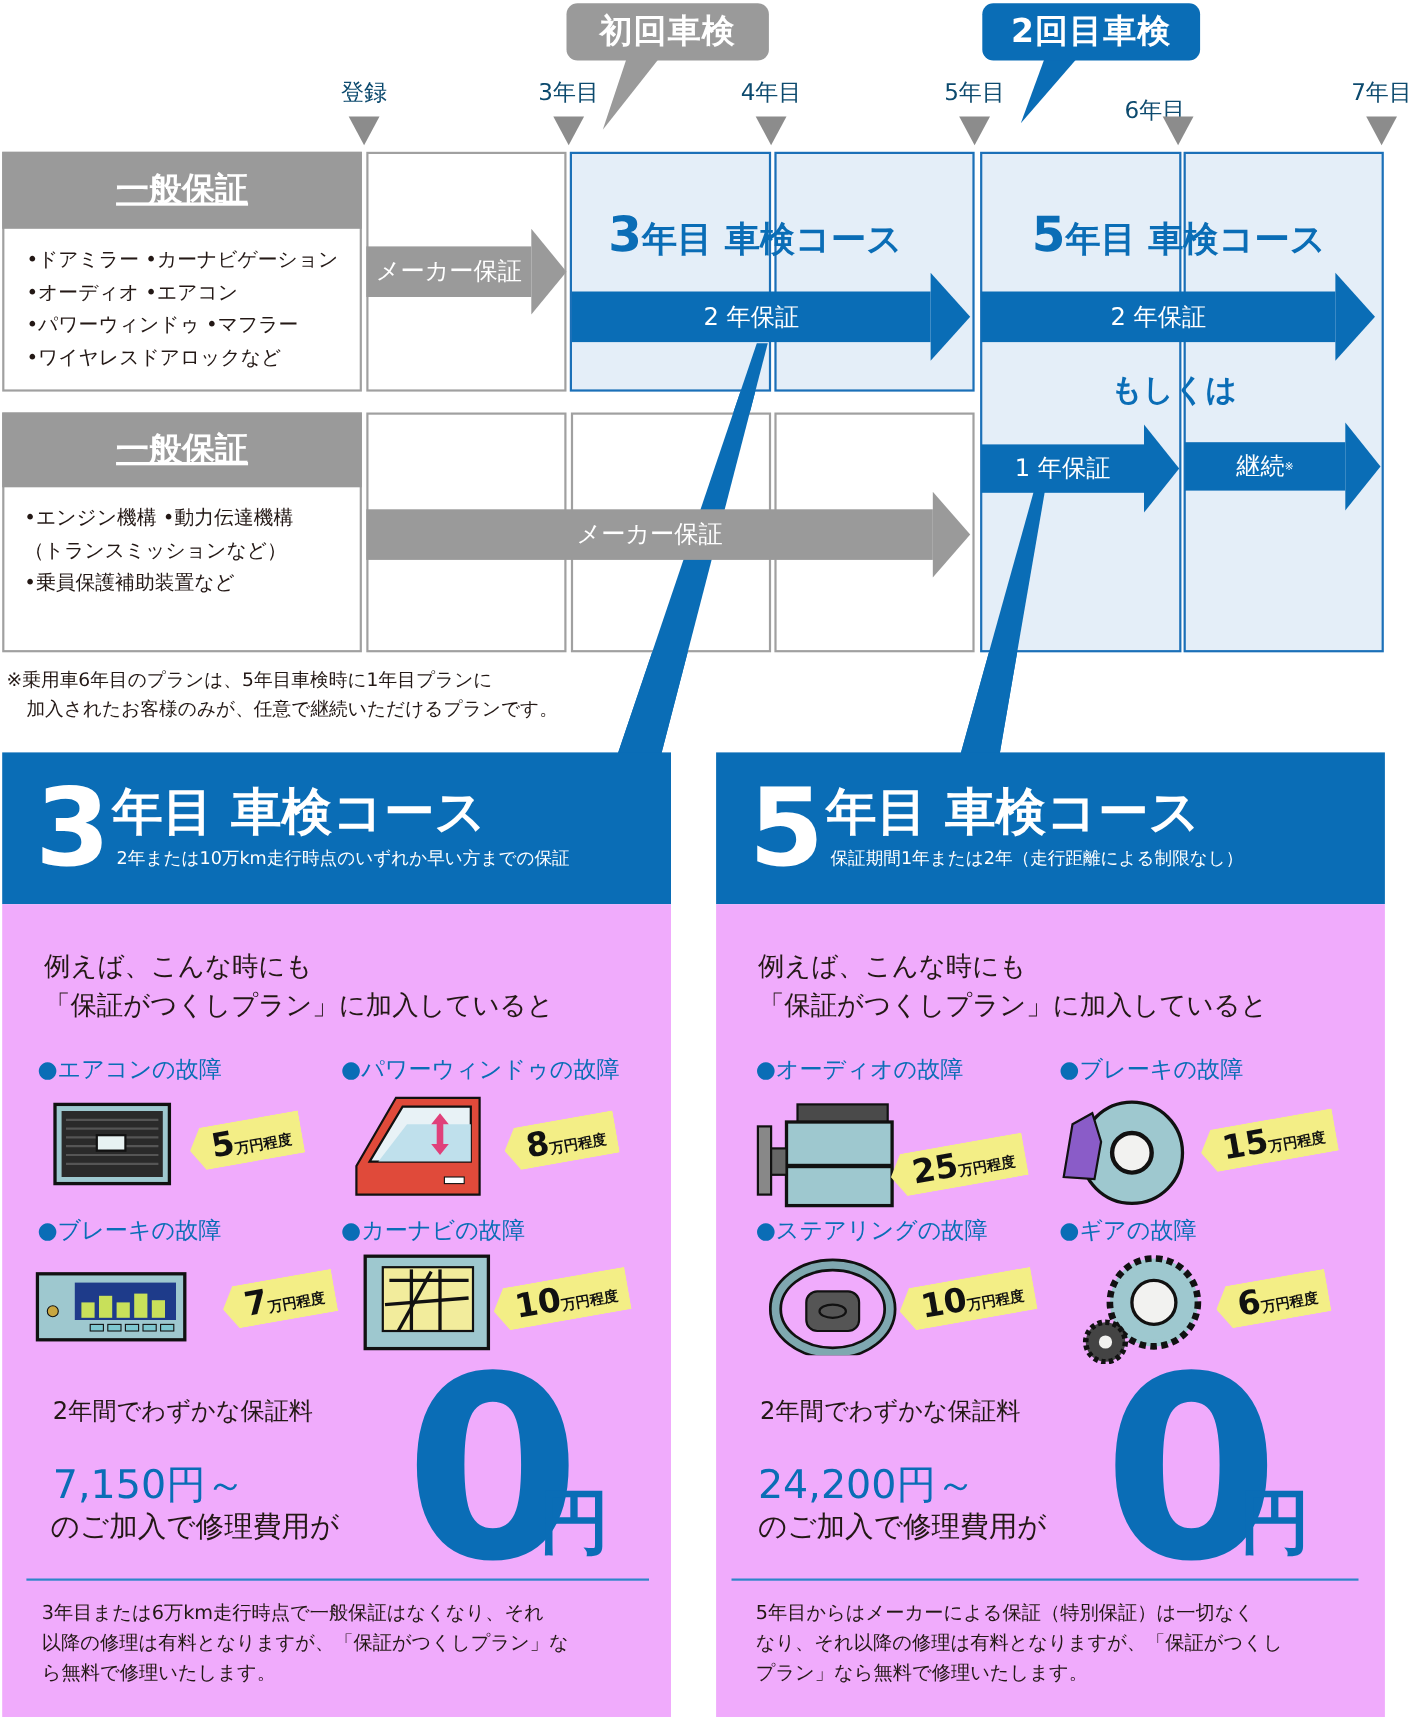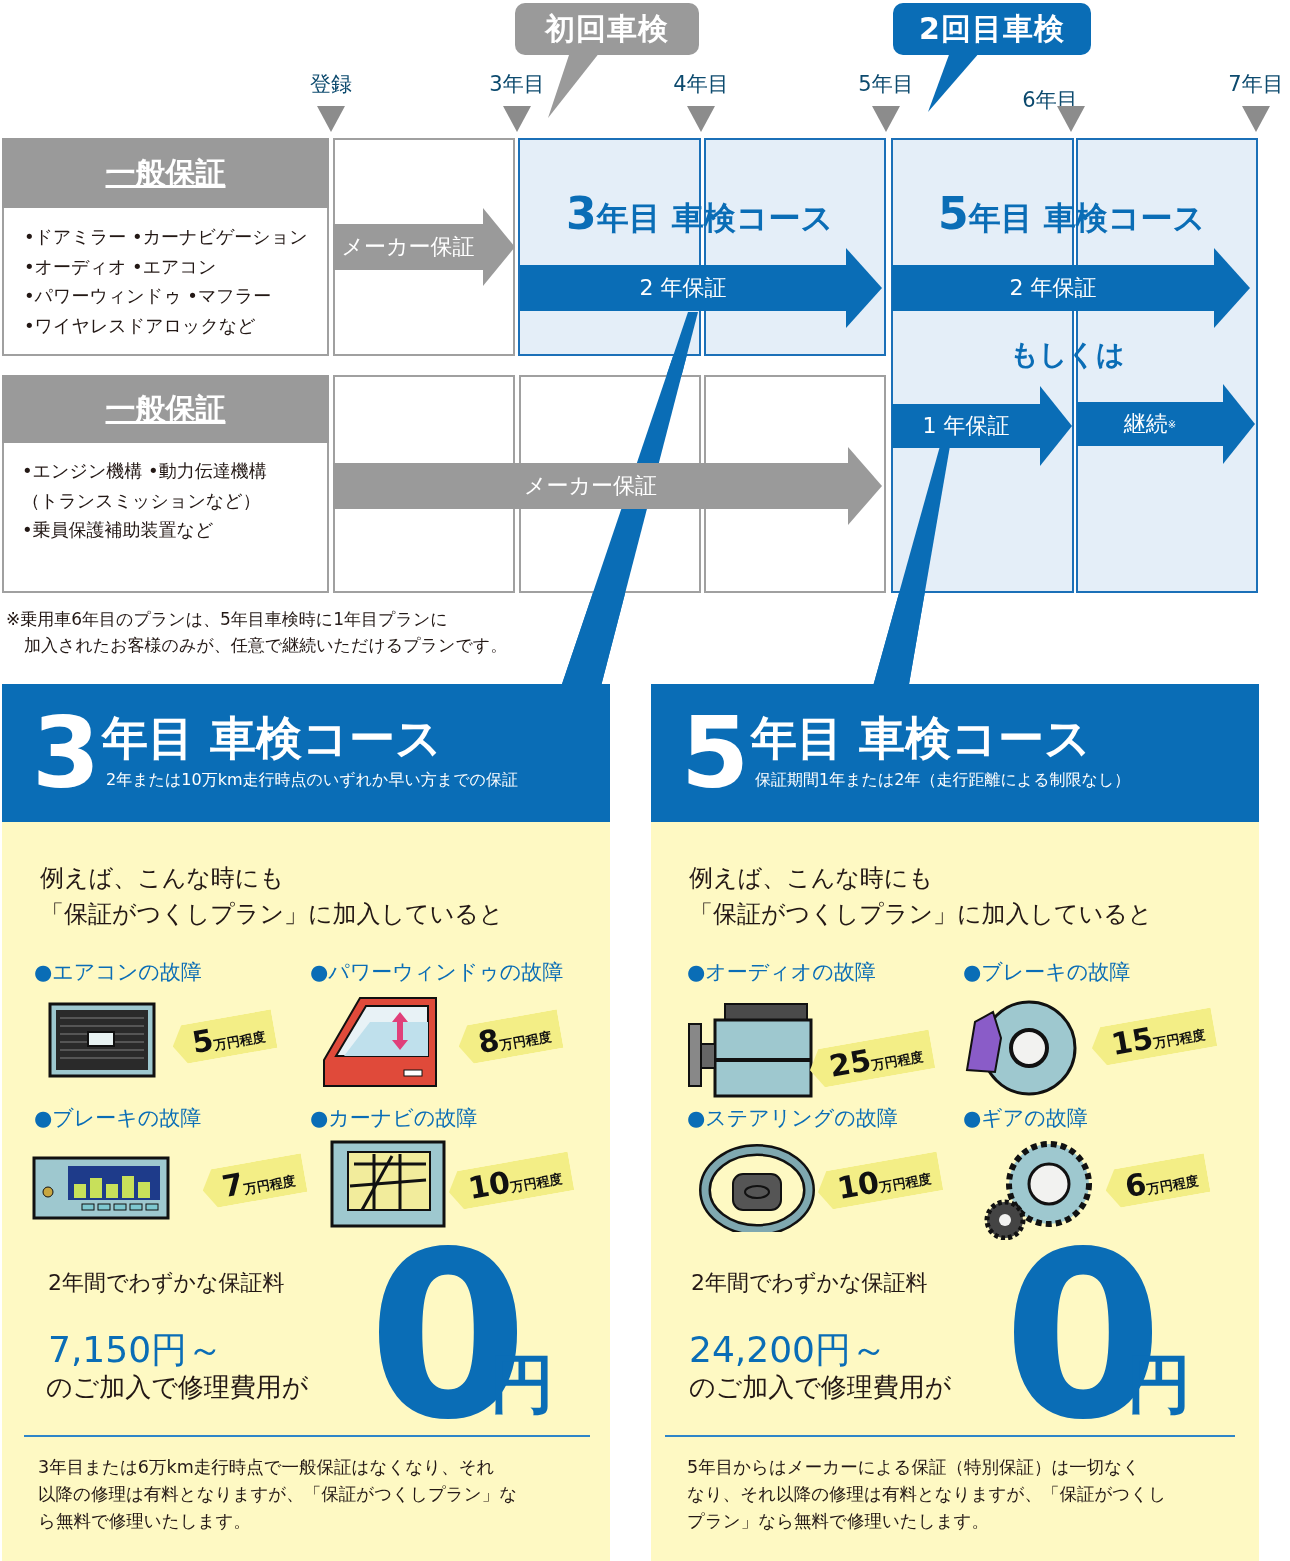--- a/index.html
+++ b/index.html
@@ -17,21 +17,21 @@
   .hdr{position:absolute;background:#9a9a9a;color:#fff;font-size:30px;font-weight:bold;text-align:center;text-decoration:underline;}
   .list{position:absolute;font-size:18px;line-height:29.5px;color:#231815;}
   .arrow{position:absolute;}
   .arrow .body{position:absolute;left:0;display:flex;align-items:center;justify-content:center;color:#fff;font-size:22px;}
   .arrow .head{position:absolute;width:0;height:0;border-top-style:solid;border-bottom-style:solid;border-top-color:transparent;border-bottom-color:transparent;}
   .course-title{position:absolute;color:#0a6db6;font-size:32px;font-weight:bold;white-space:nowrap;}
   .course-title .big{font-size:44px;}
   .note{position:absolute;left:6px;top:606px;font-size:17px;line-height:26px;}
   
   .panel-head{position:absolute;background:#0a6db6;color:#fff;}
-  .panel-body{position:absolute;background:#fef9c3;}
+  .panel-body{position:absolute;background:#f0abfc;}
   .ph-num{position:absolute;font-size:98px;font-weight:bold;line-height:1;}
   .ph-title{position:absolute;font-size:46px;font-weight:bold;white-space:nowrap;}
   .ph-sub{position:absolute;font-size:16px;white-space:nowrap;}
   .intro{position:absolute;font-size:24px;line-height:36px;}
   .item-label{position:absolute;color:#0a6db6;font-size:21px;white-space:nowrap;}
   .tag{position:absolute;background:#f3ee86;transform:rotate(-10deg);font-weight:bold;white-space:nowrap;color:#111;padding:2px 10px 2px 20px;clip-path:polygon(12px 0,100% 0,100% 100%,12px 100%,0 50%);}
   .tag .n{font-size:30px;}
   .tag .u{font-size:13px;}
   .illus{position:absolute;}
   .fee-l1{position:absolute;font-size:22px;}
@@ -96,21 +96,21 @@
 <div class="cell blue" style="left:704px;top:138px;width:182px;height:218px;"></div>
 
 <div class="cell blue" style="left:891px;top:138px;width:183px;height:455px;"></div>
 <div class="cell blue" style="left:1076px;top:138px;width:182px;height:455px;"></div>
 
 <svg class="abs" style="left:0;top:0;pointer-events:none;" width="1290" height="1561">
   <polygon points="688,312 698,312 600,690 560,690" fill="#0a6db6"></polygon>
   <polygon points="940,446 950,446 908,690 872,690" fill="#0a6db6"></polygon>
 </svg>
 
-<div class="course-title" style="left:566px;top:188px;"><span class="big">3</span><span>年目 車検コース</span></div>
+<div class="course-title" style="left:553px;top:188px;"><span class="big">3</span><span>年目 車検コース</span></div>
 <div class="course-title" style="left:938px;top:188px;"><span class="big">5</span><span>年目 車検コース</span></div>
 
 <div class="arrow" style="left:333px;top:208px;width:182px;height:78px;">
   <div class="body" style="top:16px;width:150px;height:46px;background:#9a9a9a;font-size:22px;">メーカー保証</div>
   <div class="head" style="left:150px;top:0;border-left:32px solid #9a9a9a;border-top-width:39px;border-bottom-width:39px;"></div>
 </div>
 <div class="arrow" style="left:520px;top:248px;width:360px;height:80px;">
   <div class="body" style="top:17px;width:326px;height:46px;background:#0a6db6;">2 年保証</div>
   <div class="head" style="left:326px;top:0;border-left:36px solid #0a6db6;border-top-width:40px;border-bottom-width:40px;"></div>
 </div>

